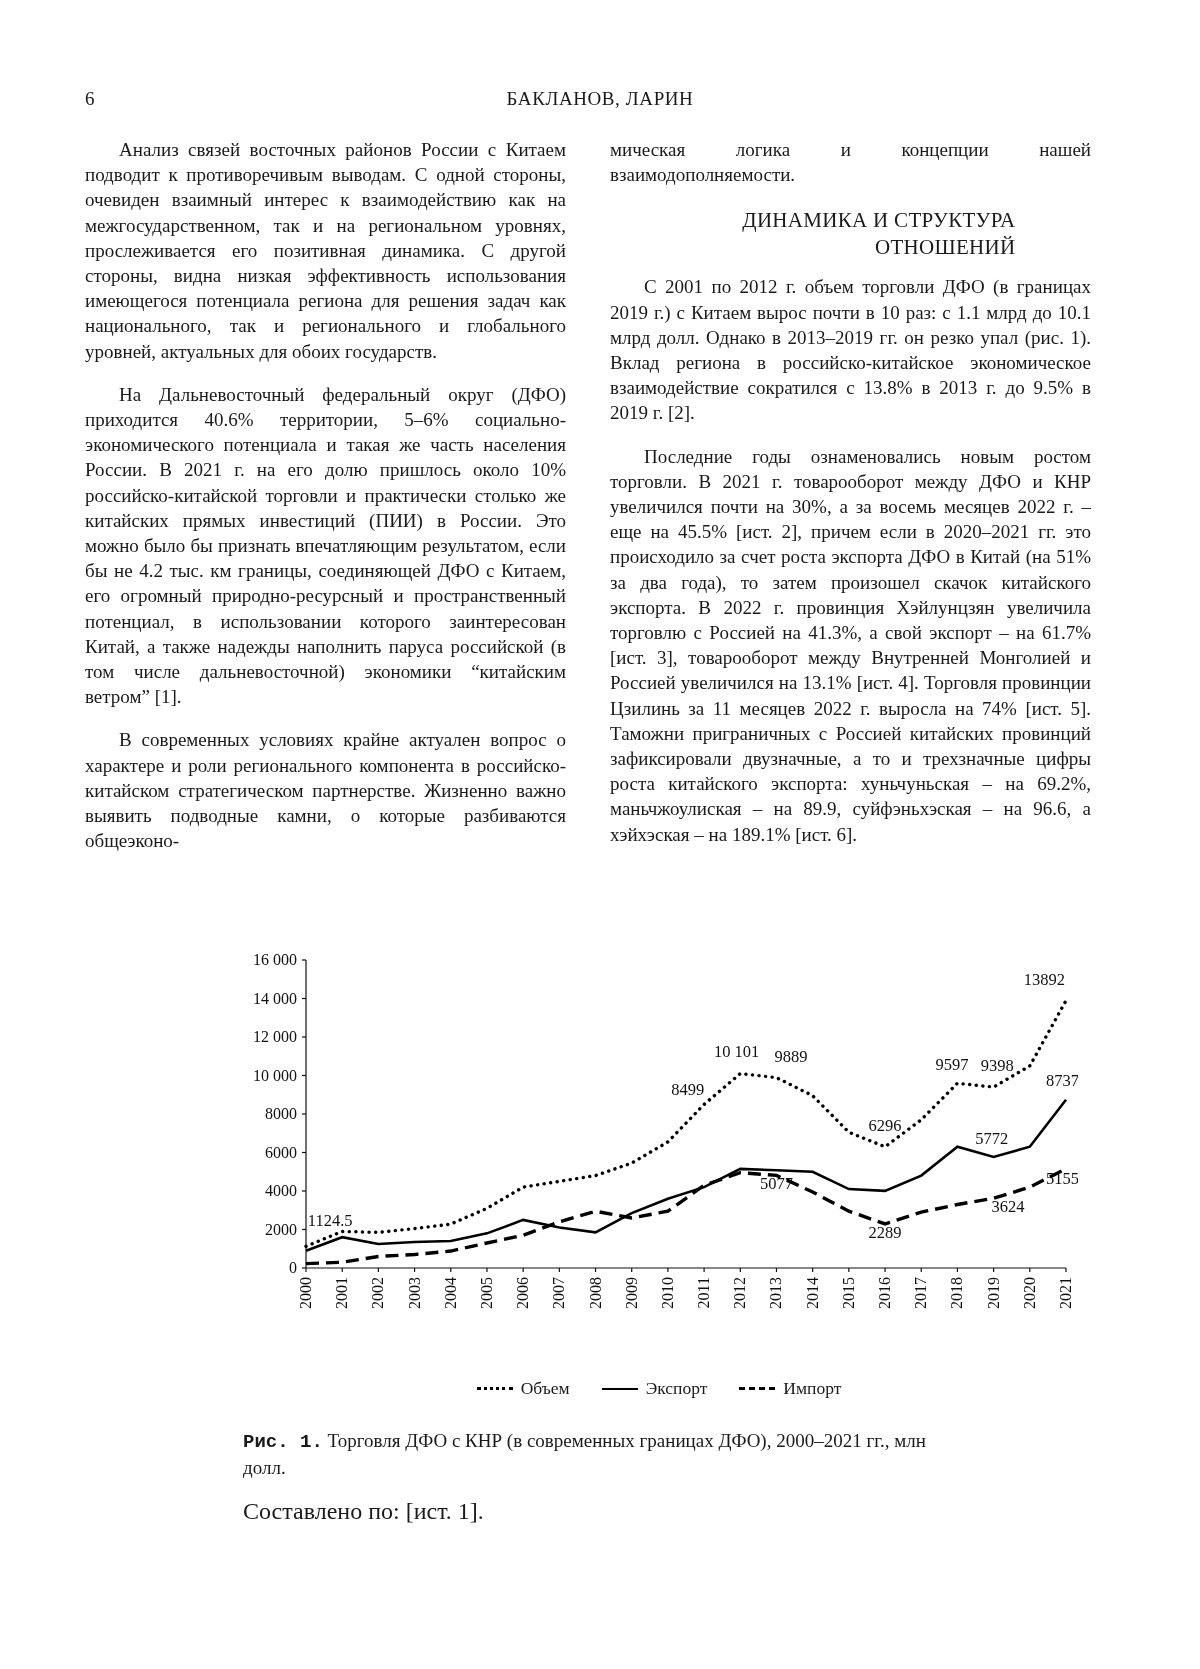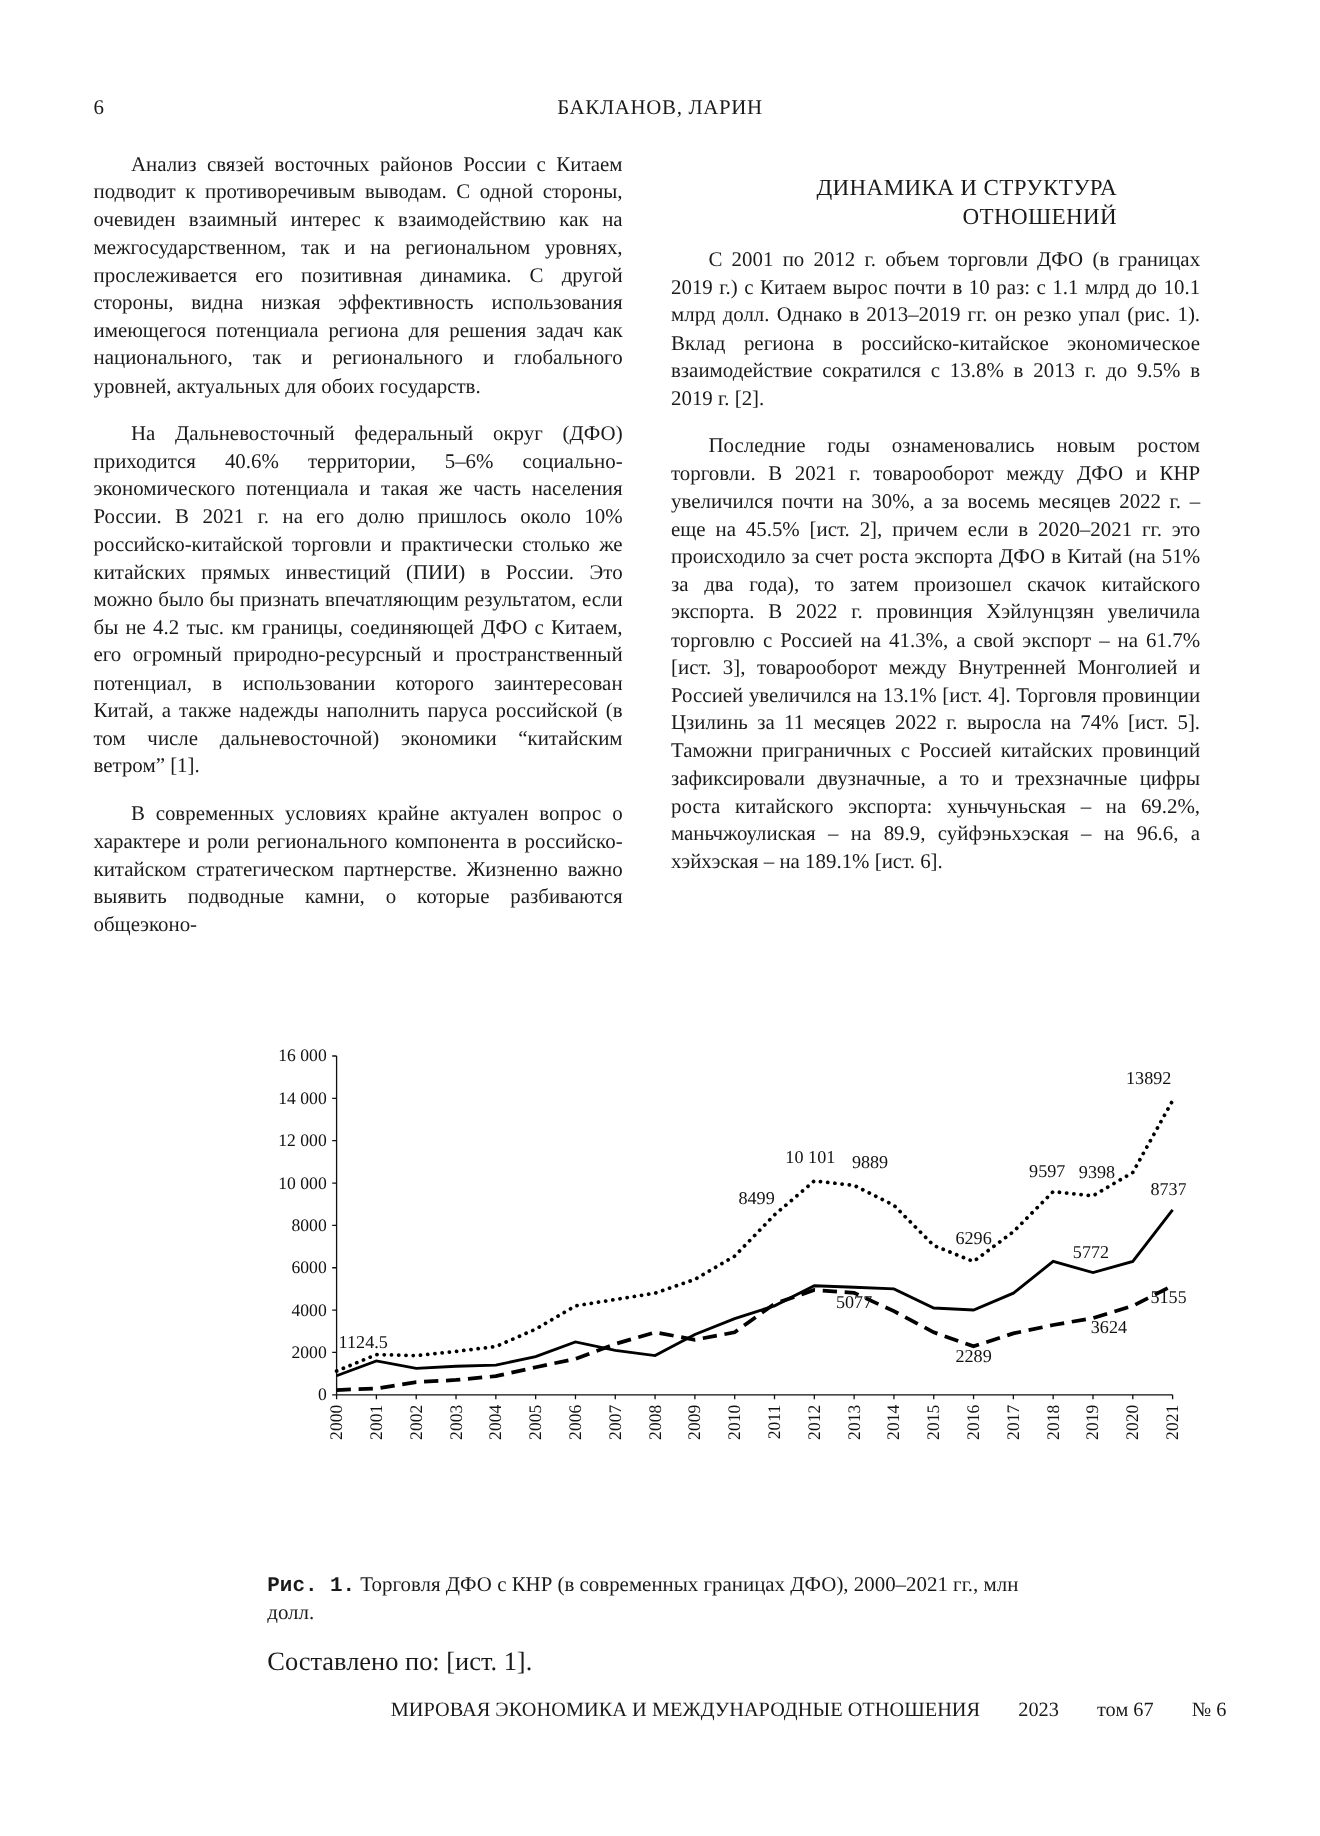--- a/index.html
+++ b/index.html
@@ -62,20 +62,21 @@
     <span class="head-title">БАКЛАНОВ, ЛАРИН</span>
   </header>
 
   <div class="columns">
     <div class="col">
       <p class="para">Анализ связей восточных районов России с Китаем подводит к противоречивым выводам. С одной стороны, очевиден взаимный интерес к взаимодействию как на межгосударственном, так и на региональном уровнях, прослеживается его позитивная динамика. С другой стороны, видна низкая эффективность использования имеющегося потенциала региона для решения задач как национального, так и регионального и глобального уровней, актуальных для обоих государств.</p>
       <p class="para">На Дальневосточный федеральный округ (ДФО) приходится 40.6% территории, 5–6% социально-экономического потенциала и такая же часть населения России. В 2021 г. на его долю пришлось около 10% российско-китайской торговли и практически столько же китайских прямых инвестиций (ПИИ) в России. Это можно было бы признать впечатляющим результатом, если бы не 4.2 тыс. км границы, соединяющей ДФО с Китаем, его огромный природно-ресурсный и пространственный потенциал, в использовании которого заинтересован Китай, а также надежды наполнить паруса российской (в том числе дальневосточной) экономики “китайским ветром” [1].</p>
       <p class="para">В современных условиях крайне актуален вопрос о характере и роли регионального компонента в российско-китайском стратегическом партнерстве. Жизненно важно выявить подводные камни, о которые разбиваются общеэконо-</p>
     </div>
     <div class="col">
+      <p class="para noindent">мическая логика и концепции нашей взаимодополняемости.</p>
       <h2 class="section-heading">ДИНАМИКА И СТРУКТУРА ОТНОШЕНИЙ</h2>
       <p class="para">С 2001 по 2012 г. объем торговли ДФО (в границах 2019 г.) с Китаем вырос почти в 10 раз: с 1.1 млрд до 10.1 млрд долл. Однако в 2013–2019 гг. он резко упал (рис. 1). Вклад региона в российско-китайское экономическое взаимодействие сократился с 13.8% в 2013 г. до 9.5% в 2019 г. [2].</p>
       <p class="para">Последние годы ознаменовались новым ростом торговли. В 2021 г. товарооборот между ДФО и КНР увеличился почти на 30%, а за восемь месяцев 2022 г. – еще на 45.5% [ист. 2], причем если в 2020–2021 гг. это происходило за счет роста экспорта ДФО в Китай (на 51% за два года), то затем произошел скачок китайского экспорта. В 2022 г. провинция Хэйлунцзян увеличила торговлю с Россией на 41.3%, а свой экспорт – на 61.7% [ист. 3], товарооборот между Внутренней Монголией и Россией увеличился на 13.1% [ист. 4]. Торговля провинции Цзилинь за 11 месяцев 2022 г. выросла на 74% [ист. 5]. Таможни приграничных с Россией китайских провинций зафиксировали двузначные, а то и трехзначные цифры роста китайского экспорта: хуньчуньская – на 69.2%, маньчжоулиская – на 89.9, суйфэньхэская – на 96.6, а хэйхэская – на 189.1% [ист. 6].</p>
     </div>
   </div>
 
   <figure class="chart-block">
     <svg id="chart-svg" width="840" height="378" viewBox="0 0 840 378">
         <text x="59" y="327" text-anchor="end" class="tick">0</text>
         <line x1="64" y1="322" x2="68" y2="322" class="axis"></line>
@@ -152,31 +153,39 @@
         <text x="713.9999999999967" y="123.725" text-anchor="middle" class="anno">9597</text>
         <text x="759.2380952380919" y="124.6875" text-anchor="middle" class="anno">9398</text>
         <text x="806.2857142857175" y="39.025000000000034" text-anchor="middle" class="anno">13892</text>
         <text x="824.3809523809557" y="140.0875" text-anchor="middle" class="anno">8737</text>
         <text x="753.8095238095254" y="197.83749999999998" text-anchor="middle" class="anno">5772</text>
         <text x="538.4761904761905" y="243.075" text-anchor="middle" class="anno">5077</text>
         <text x="647.047619047619" y="292.1625" text-anchor="middle" class="anno">2289</text>
         <text x="770.0952380952414" y="266.175" text-anchor="middle" class="anno">3624</text>
         <text x="824.3809523809557" y="238.2625" text-anchor="middle" class="anno">5155</text>
       </svg>
+    <div class="legend">
+      <span class="legend-item">
+        <span class="swatch dotted"></span>
+        <span>Объем</span>
+      </span>
+      <span class="legend-item">
+        <span class="swatch solid"></span>
+        <span>Экспорт</span>
+      </span>
+      <span class="legend-item">
+        <span class="swatch dashed"></span>
+        <span>Импорт</span>
+      </span>
+    </div>
   </figure>
 
   <div class="caption">
     <b>Рис. 1.</b>
     <span>Торговля ДФО с КНР (в современных границах ДФО), 2000–2021 гг., млн долл.</span>
   </div>
 
   <div class="source-note">Составлено по: [ист. 1].</div>
 
   <footer class="footer">
-    <div class="footer-line">
-      <span>МИРОВАЯ ЭКОНОМИКА И МЕЖДУНАРОДНЫЕ ОТНОШЕНИЯ</span>
-      <span class="seg">2023</span>
-      <span class="seg">том 67</span>
-      <span class="seg">№ 6</span>
-    </div>
   </footer>
 
 </div>
 
 </body></html>

